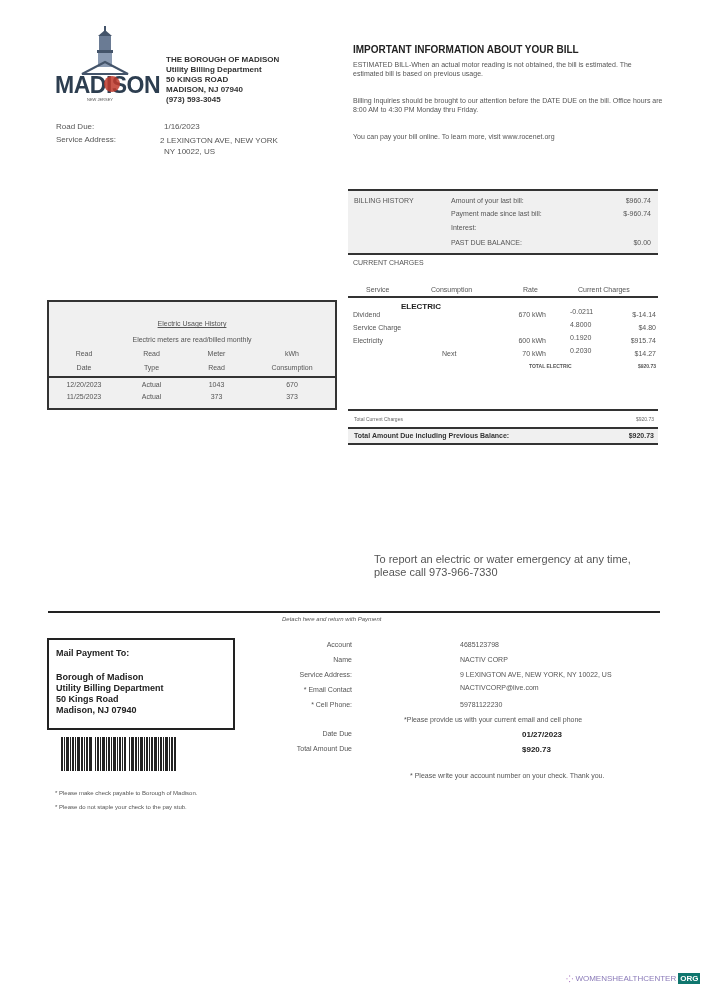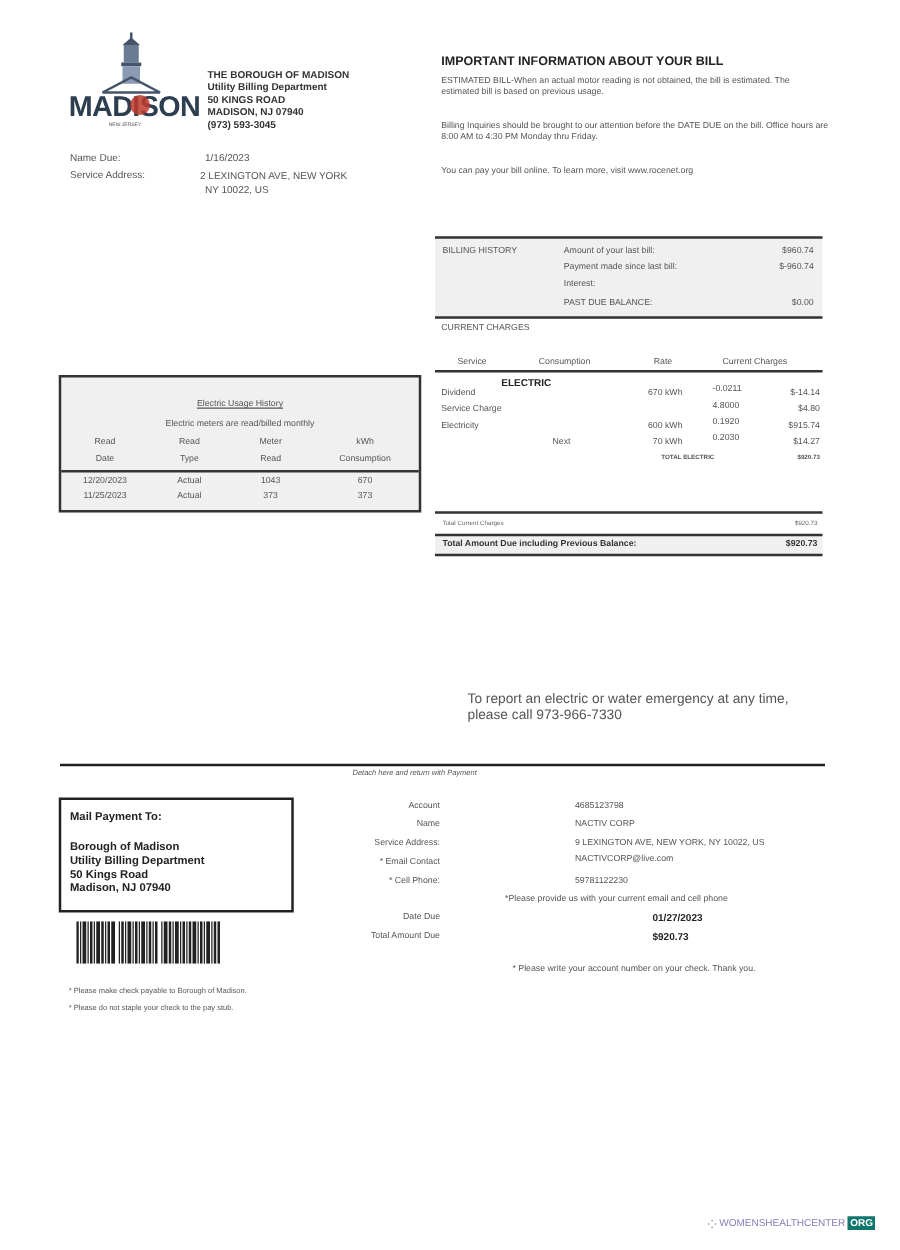--- a/index.html
+++ b/index.html
@@ -78,21 +78,21 @@
 <div class="abs muni">
   <div>THE BOROUGH OF MADISON</div>
   <div>Utility Billing Department</div>
   <div>50 KINGS ROAD</div>
   <div>MADISON, NJ 07940</div>
   <div>(973) 593-3045</div>
 </div>
 
 <div class="abs acct">
   <div class="row">
-      <span class="lbl">Name Due:</span>
+      <span class="lbl">Road Due:</span>
       <span class="val">1/16/2023</span>
     </div>
   <div class="row">
       <span class="lbl" style="width:104px">Service Address:</span>
     <span style="line-height:11px;"><span>2 LEXINGTON AVE, NEW YORK</span><br><span style="padding-left:4px">NY 10022, US</span></span>
     </div>
 </div>
 
 <div class="abs info">
   <h2>IMPORTANT INFORMATION ABOUT YOUR BILL</h2>

